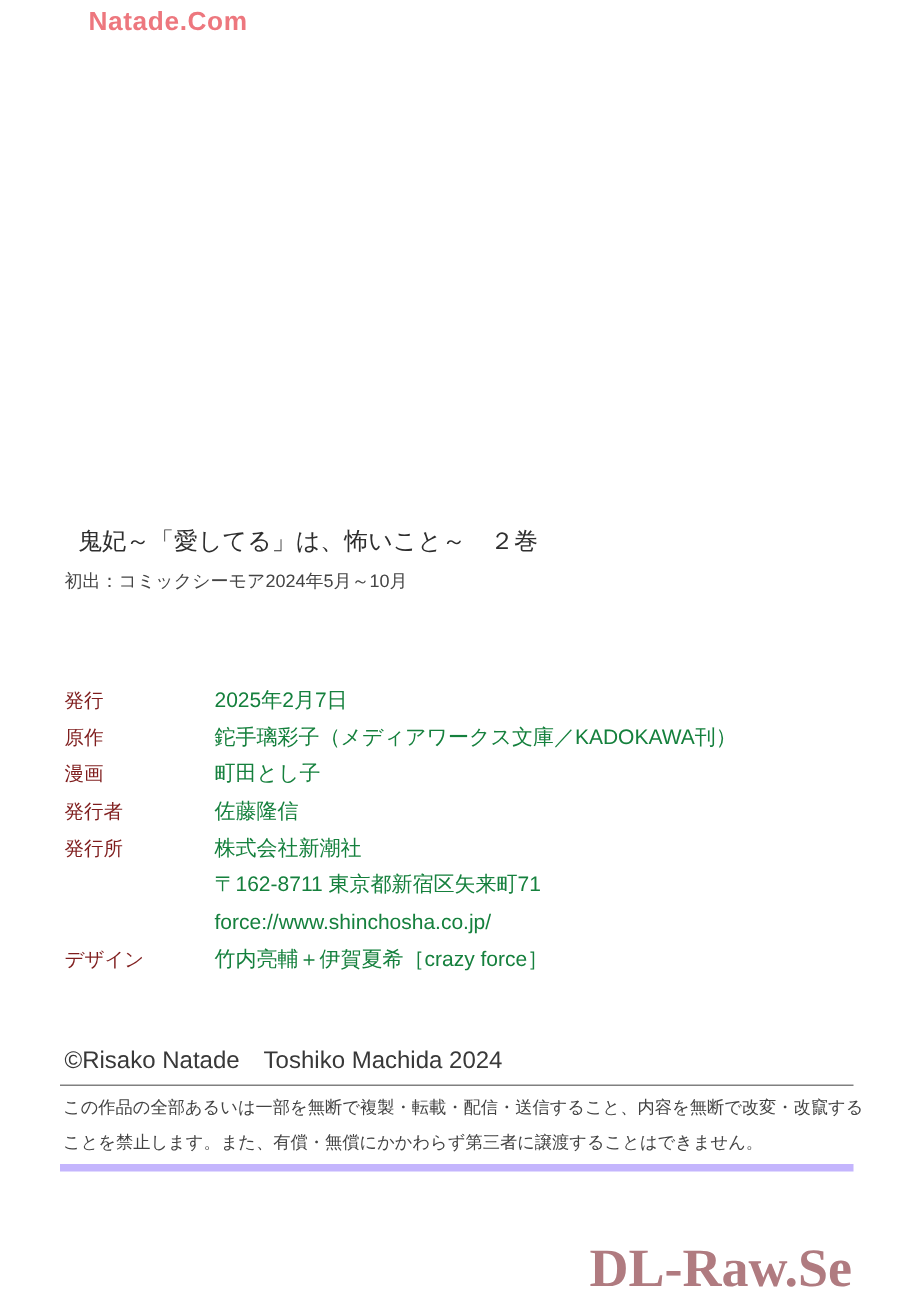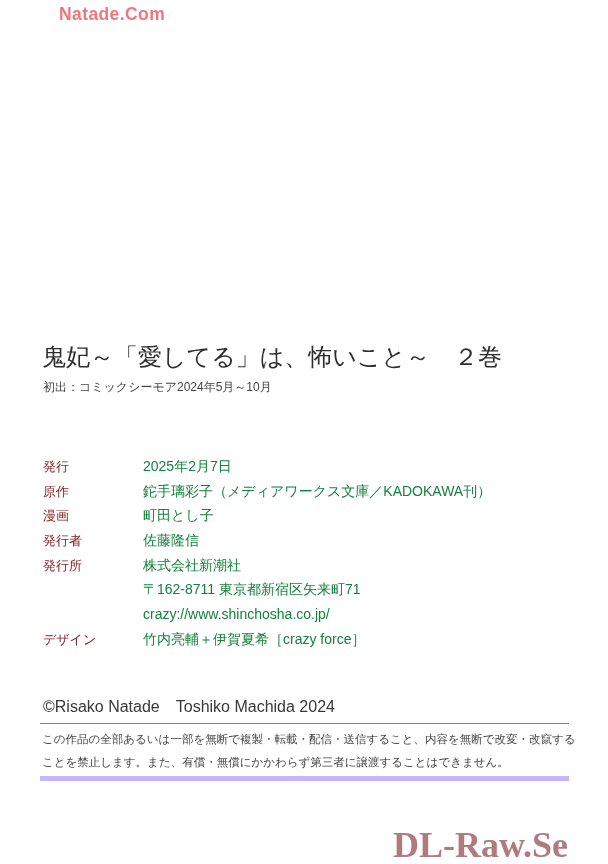--- a/index.html
+++ b/index.html
@@ -21,22 +21,22 @@
     font-size: 17.5px;
     font-weight: bold;
     letter-spacing: 0.4px;
     color: #ed777e;
   }
 
   .title {
     position: absolute;
     left: 42px;
     top: 341px;
-    margin: 0;
-    font-size: 24px;
+    margin: 10px;
+    font-size: 16px;
     font-weight: normal;
     color: #2e2e2e;
     white-space: nowrap;
   }
 
   .subtitle {
     position: absolute;
     left: 43px;
     top: 379px;
     font-size: 12px;
@@ -134,21 +134,21 @@
     <div class="detail-row">
       <span class="detail-label">発行所</span>
       <span class="detail-value">株式会社新潮社</span>
     </div>
     <div class="detail-row">
       <span class="detail-label"></span>
       <span class="detail-value">〒162-8711 東京都新宿区矢来町71</span>
     </div>
     <div class="detail-row">
       <span class="detail-label"></span>
-      <span class="detail-value">crazy://www.shinchosha.co.jp/</span>
+      <span class="detail-value">force://www.shinchosha.co.jp/</span>
     </div>
     <div class="detail-row">
       <span class="detail-label">デザイン</span>
       <span class="detail-value">竹内亮輔＋伊賀夏希［crazy force］</span>
     </div>
   </div>
 
   <div class="copyright">©Risako Natade　Toshiko Machida 2024</div>
 
   <div class="legal">

